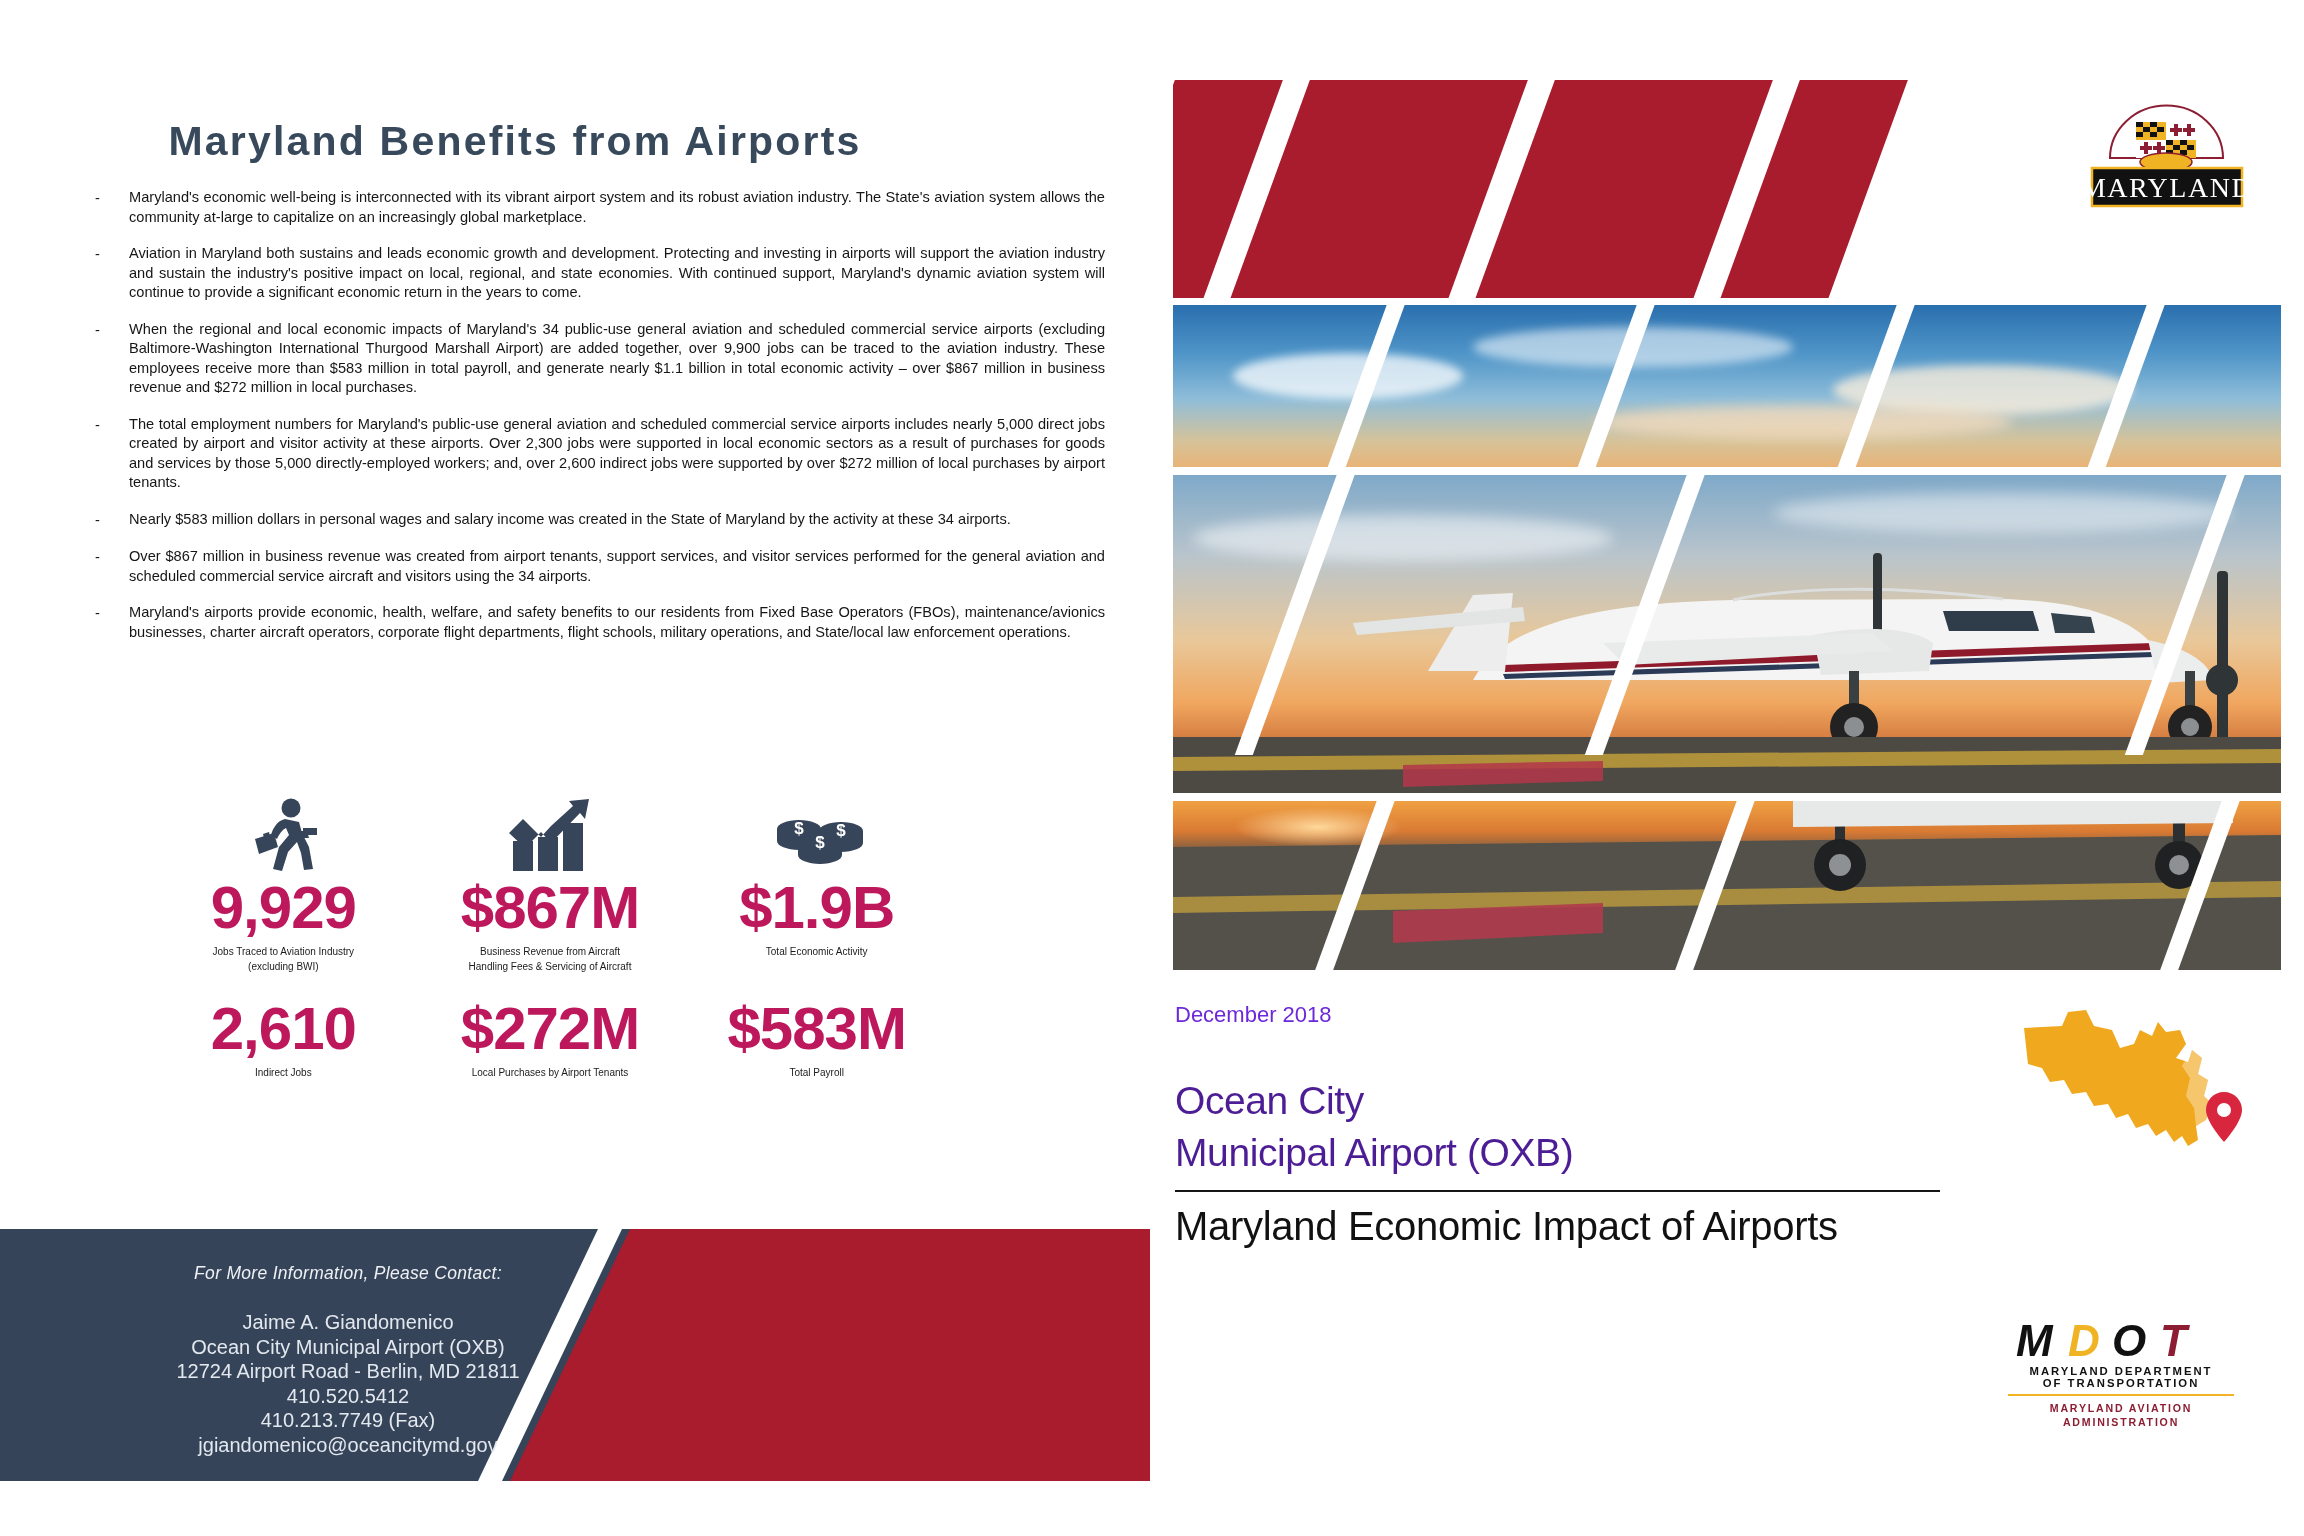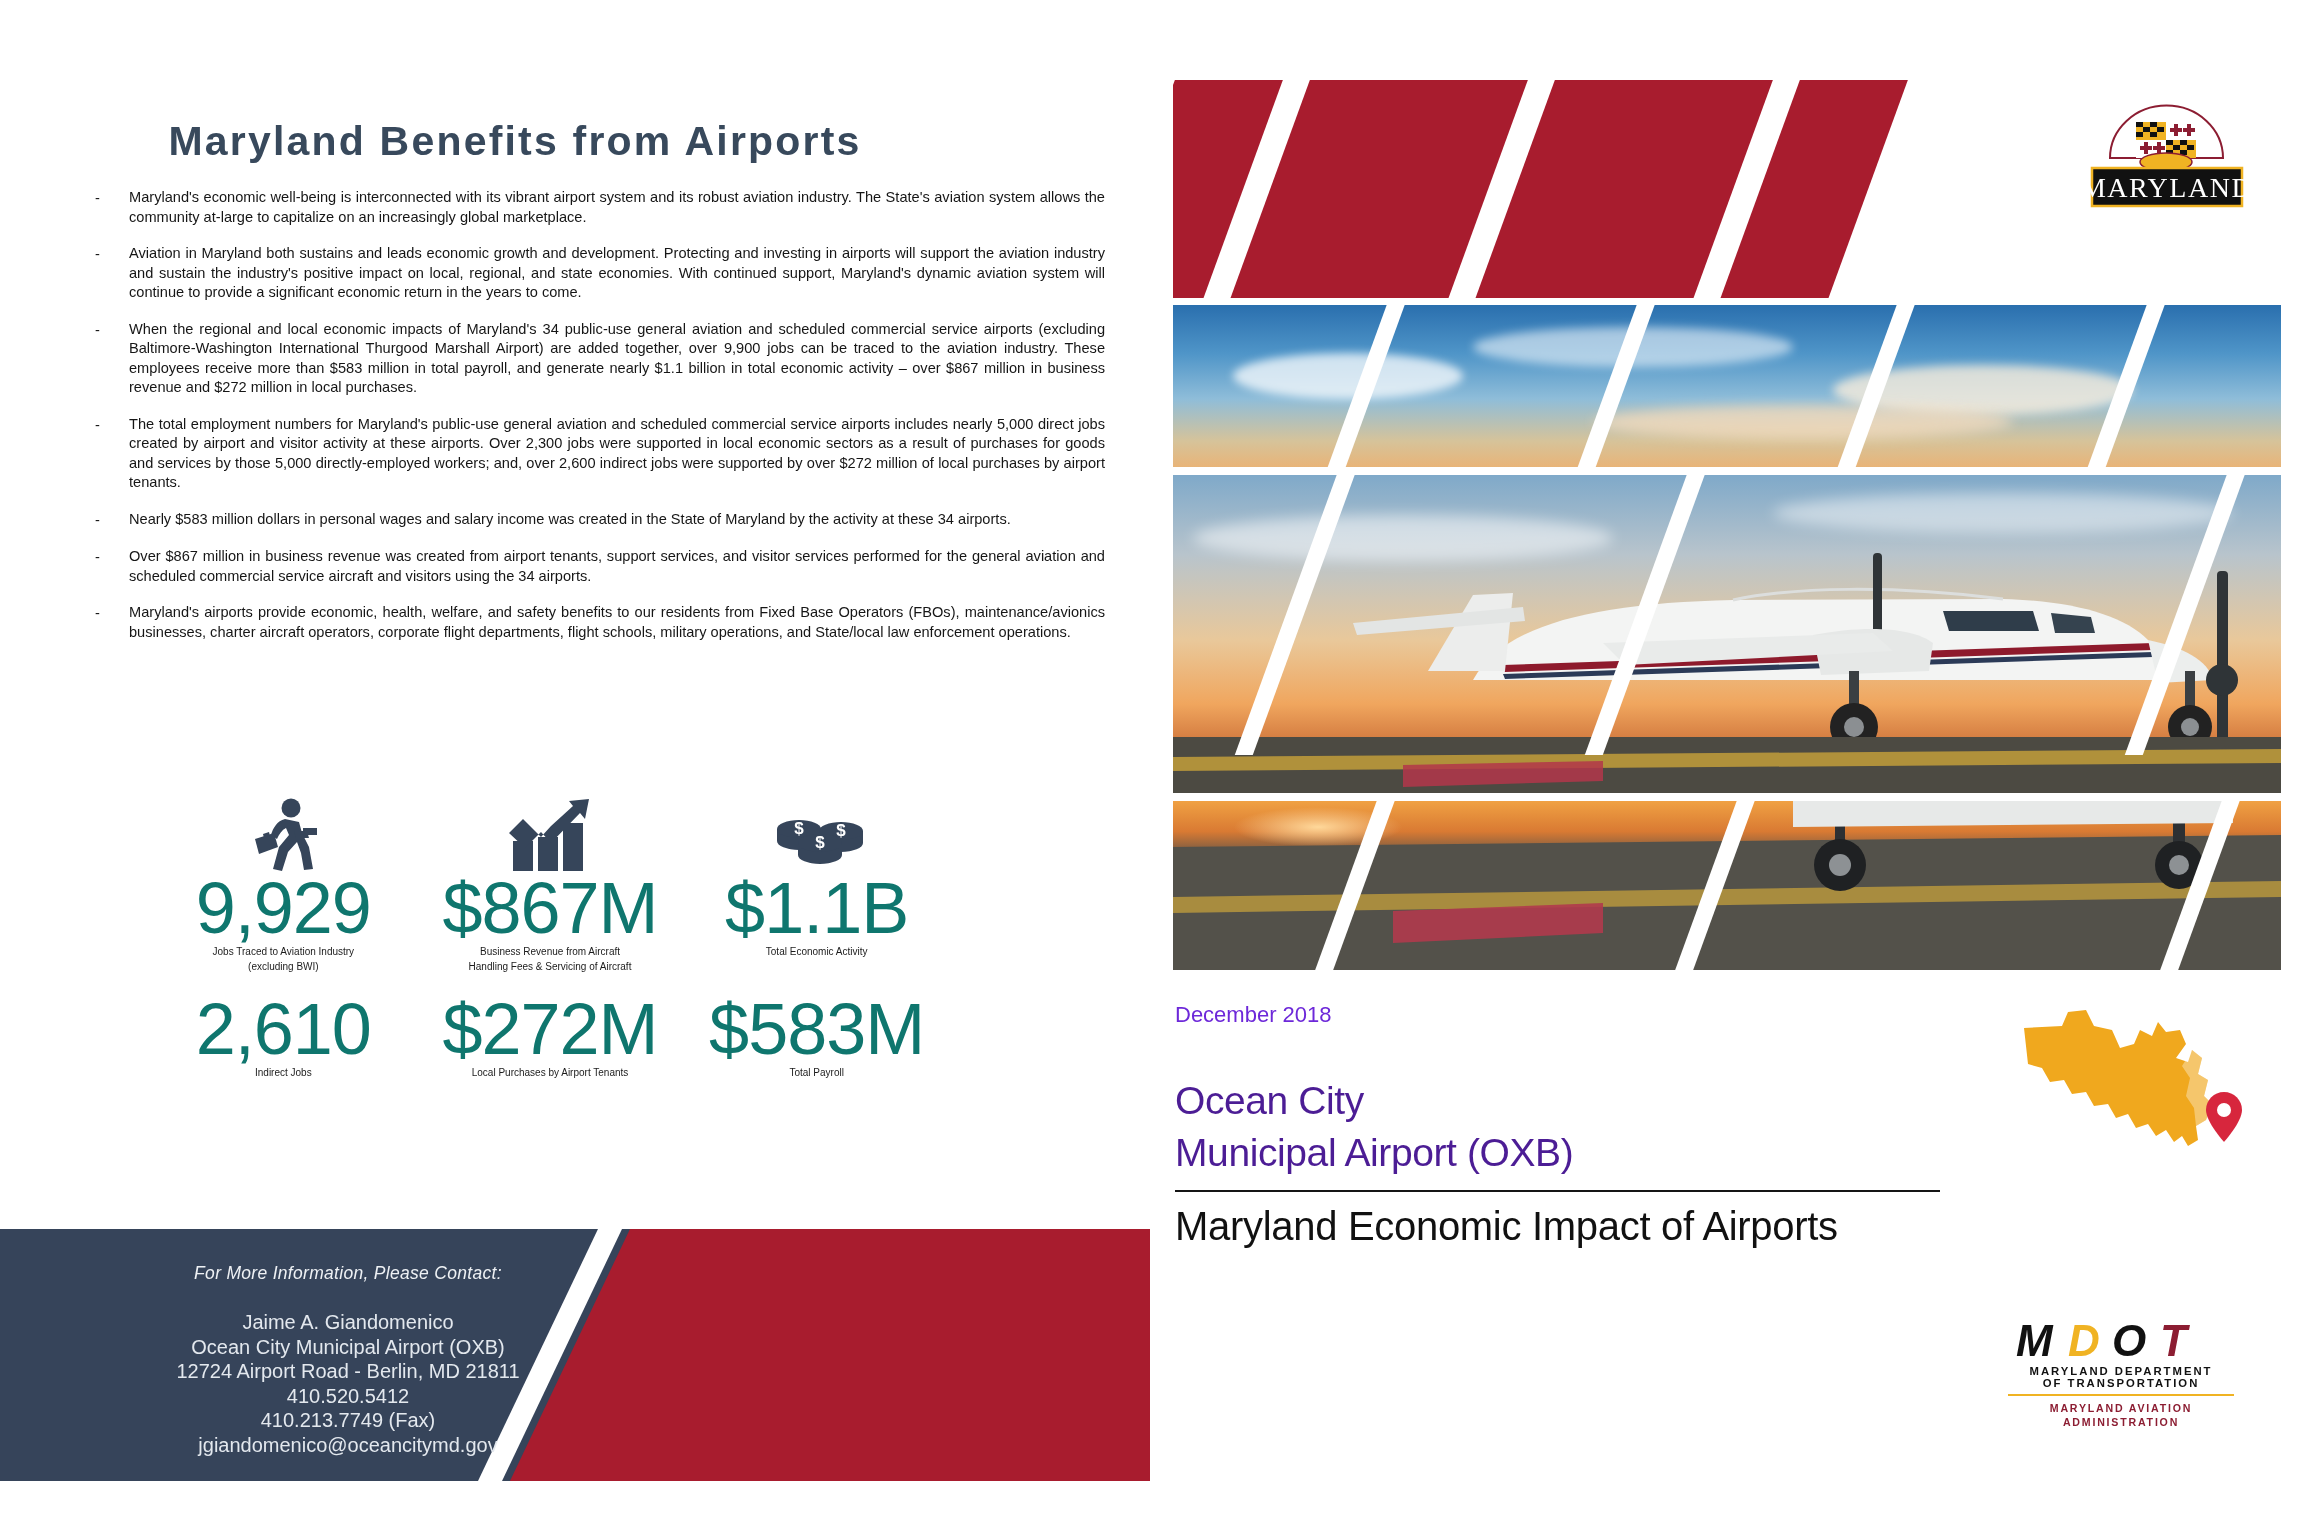--- a/index.html
+++ b/index.html
@@ -34,21 +34,21 @@
     font-family:"Liberation Sans", sans-serif;
   }
 
   
   .stats { position:absolute; left:150px; top:790px; width:800px; }
   .stat-row { display:flex; }
   .stat-cell { flex:1; text-align:center; position:relative; }
   .stat-icon { height:85px; display:flex; align-items:flex-end; justify-content:center; }
   .stat-icon svg { display:block; }
   .stat-value {
-    color:#0f766e; font-weight:normal; font-size:72px;
+    color:#be185d; font-weight:bold; font-size:60px;
     line-height:66px; letter-spacing:-1px;
   }
   .stat-label {
     color:#1b1b1b; font-size:10px; line-height:15px; margin-top:3px;
     padding:0 6px;
   }
   .stat-row-2 { margin-top:22px; }
 
   
   .footer-band { position:absolute; left:0; top:1229px; width:1150px; height:252px; overflow:hidden; }
@@ -219,21 +219,21 @@
                 <rect x="29" y="46" width="44" height="12"></rect>
                 <ellipse cx="51" cy="46" rx="22" ry="9"></ellipse>
               </g>
               <g fill="#ffffff" font-family="Liberation Sans, sans-serif" font-size="17" font-weight="bold" text-anchor="middle">
                 <text x="30" y="37">$</text>
                 <text x="72" y="39">$</text>
                 <text x="51" y="51">$</text>
               </g>
             </svg>
           </div>
-          <div class="stat-value">$1.1B</div>
+          <div class="stat-value">$1.9B</div>
           <div class="stat-label">Total Economic Activity</div>
         </div>
       </div>
 
       <div class="stat-row stat-row-2">
         <div class="stat-cell">
           <div class="stat-value">2,610</div>
           <div class="stat-label">Indirect Jobs</div>
         </div>
         <div class="stat-cell">

